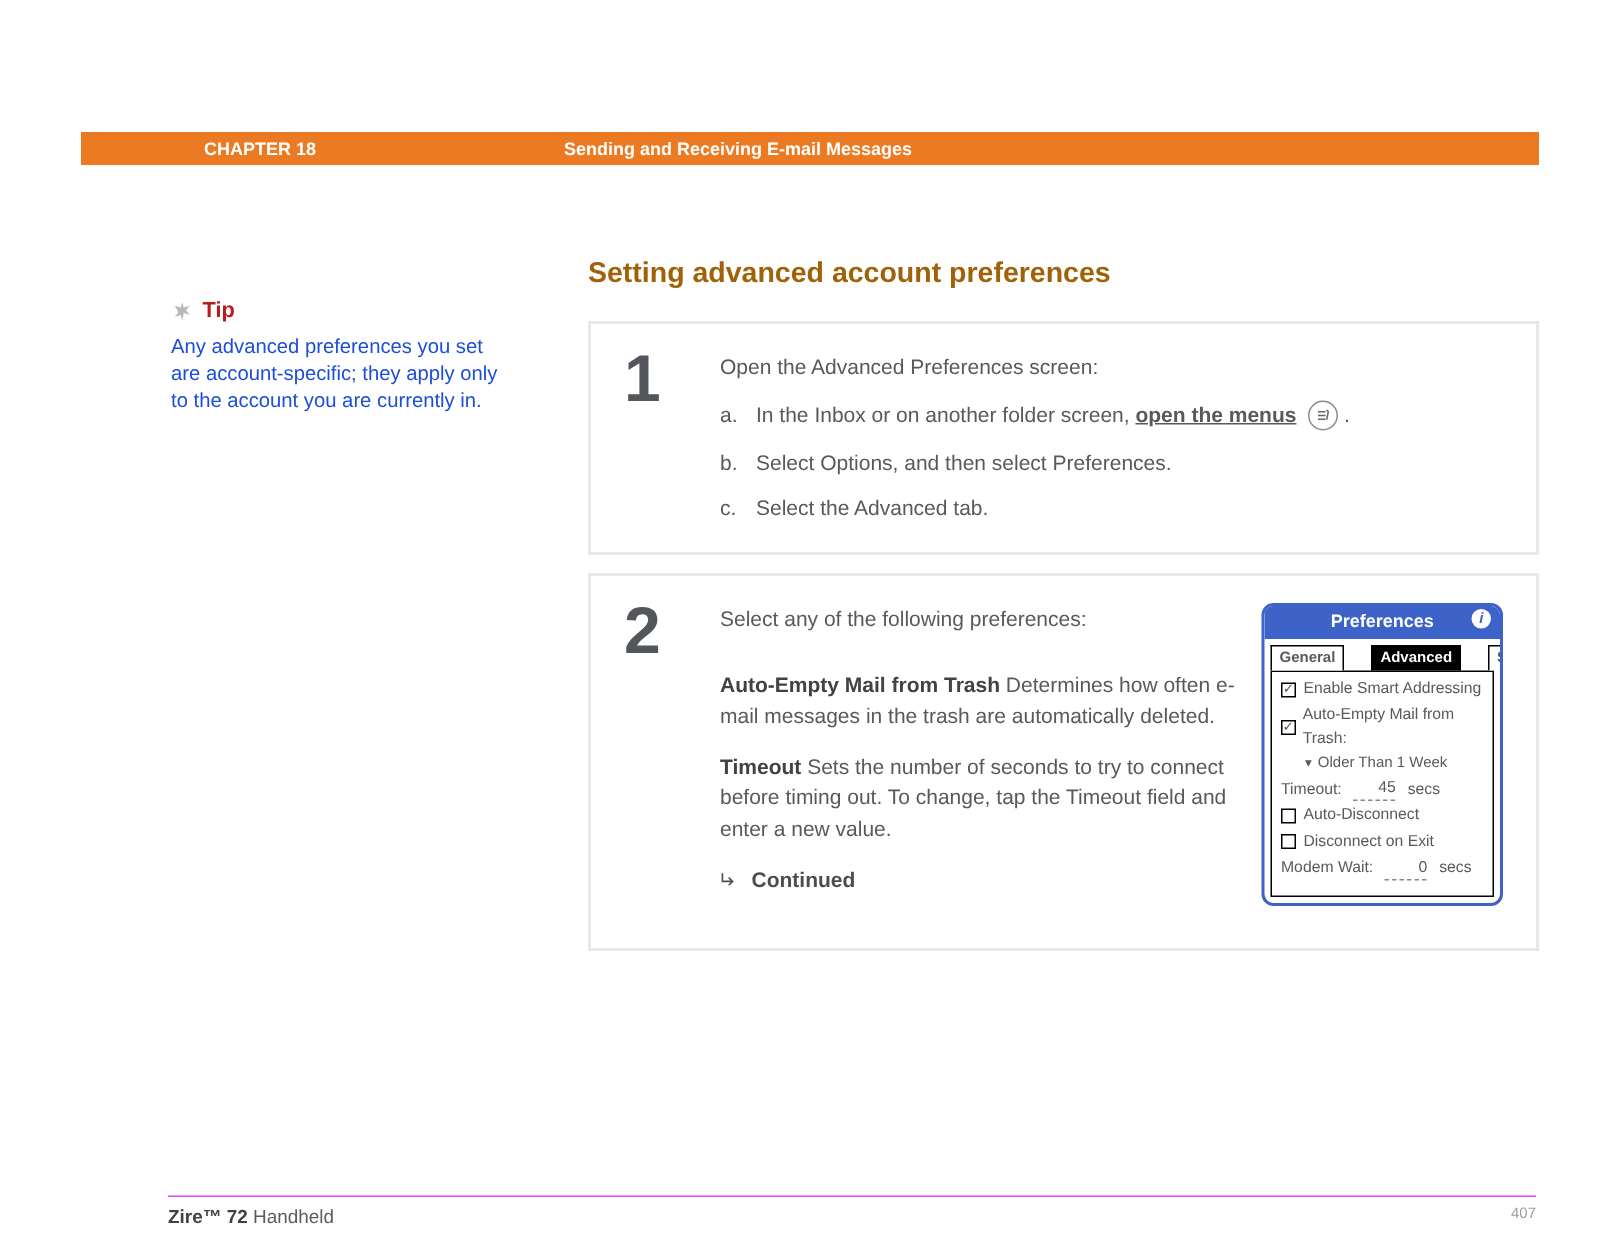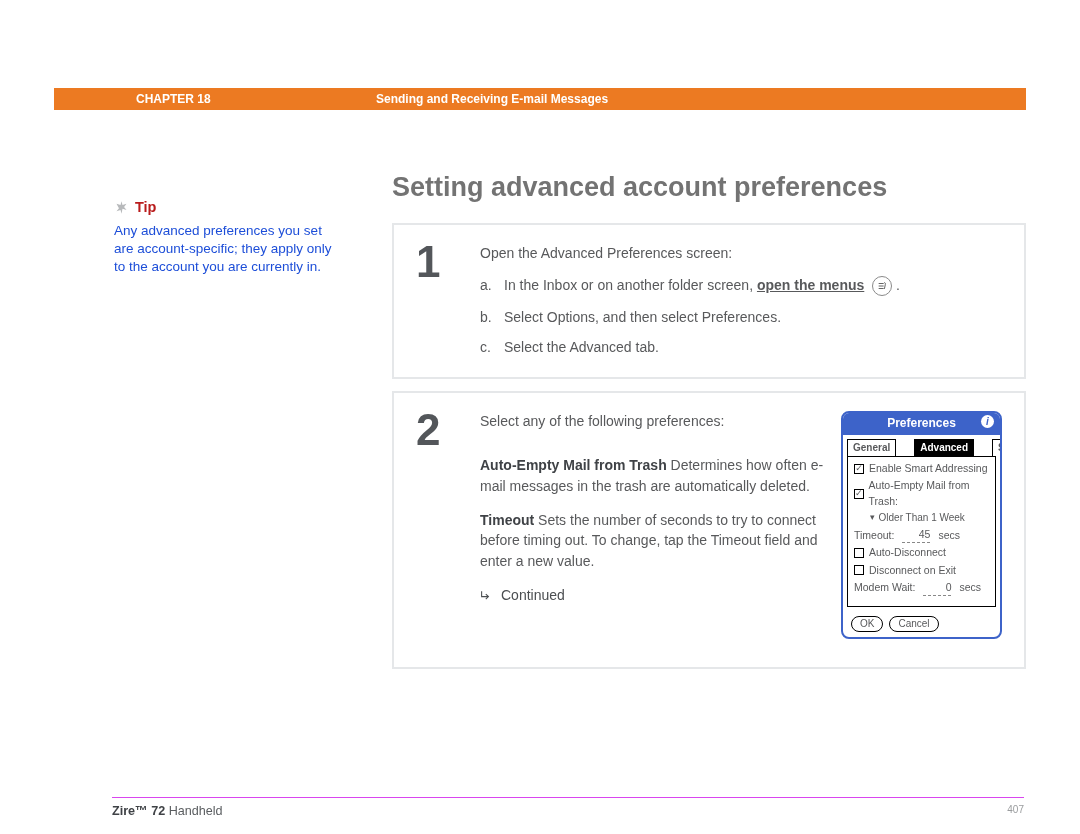--- a/index.html
+++ b/index.html
@@ -46,22 +46,22 @@
 .tip-head svg { width:15px; height:15px; }
 .sidebar .tip { color:#1d4ed8; }
 
 .main {
   position:absolute;
   left:392px;
   top:172px;
   width:634px;
 }
 .section-title {
-  color:#737373;
-  font-size:27px;
+  color:#a16207;
+  font-size:19px;
   font-weight:bold;
   margin-bottom:20px;
 }
 .step {
   border:2px solid #e5e7e9;
   padding:18px 22px 20px 22px;
   margin-bottom:12px;
   display:flex;
   gap:34px;
 }
@@ -97,21 +97,21 @@
 }
 .menu-icon svg { width:10px; height:10px; }
 
 .opt { margin-bottom:14px; }
 .b { font-weight:bold; color:#3f4246;}
 .continued {
   display:flex;
   gap:8px;
   align-items:center;
   color:#4b4e51;
-  font-weight:normal;
+  font-weight:bold;
   font-size:14px;
 }
 .continued svg{ width:13px;height:13px }
 
 .footer {
   position:absolute;
   top:797px; left:112px;
   width:912px;
   border-top:1px solid #d946ef;
   padding-top:6px;
@@ -281,24 +281,20 @@
           <div class="fs-row">
               <span class="fs-chk"></span>
               <span>Disconnect on Exit</span>
             </div>
           <div class="fs-row">
               <span>Modem Wait:</span>
               <span class="fs-val">0</span>
               <span>secs</span>
             </div>
         </div>
-        <div class="fs-btns">
-          <div class="fs-btn">OK</div>
-          <div class="fs-btn">Cancel</div>
-        </div>
       </div>
 
       <div class="intro-line" style="margin-bottom:24px;">Select any of the following preferences:</div>
 
       <div class="opt">
         <span class="b">Auto-Empty Mail from Trash</span><span>   Determines how often e-mail messages in the trash are automatically deleted.</span>
       </div>
       <div class="opt">
         <span class="b">Timeout</span><span>   Sets the number of seconds to try to connect before timing out. To change, tap the Timeout field and enter a new value.</span>
       </div>

